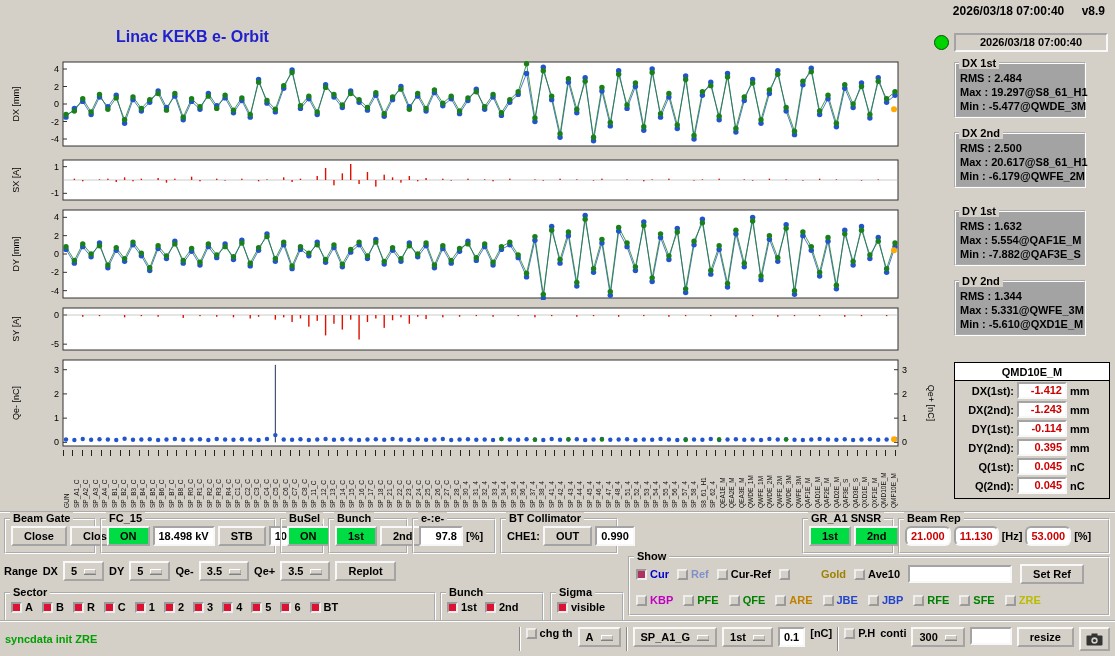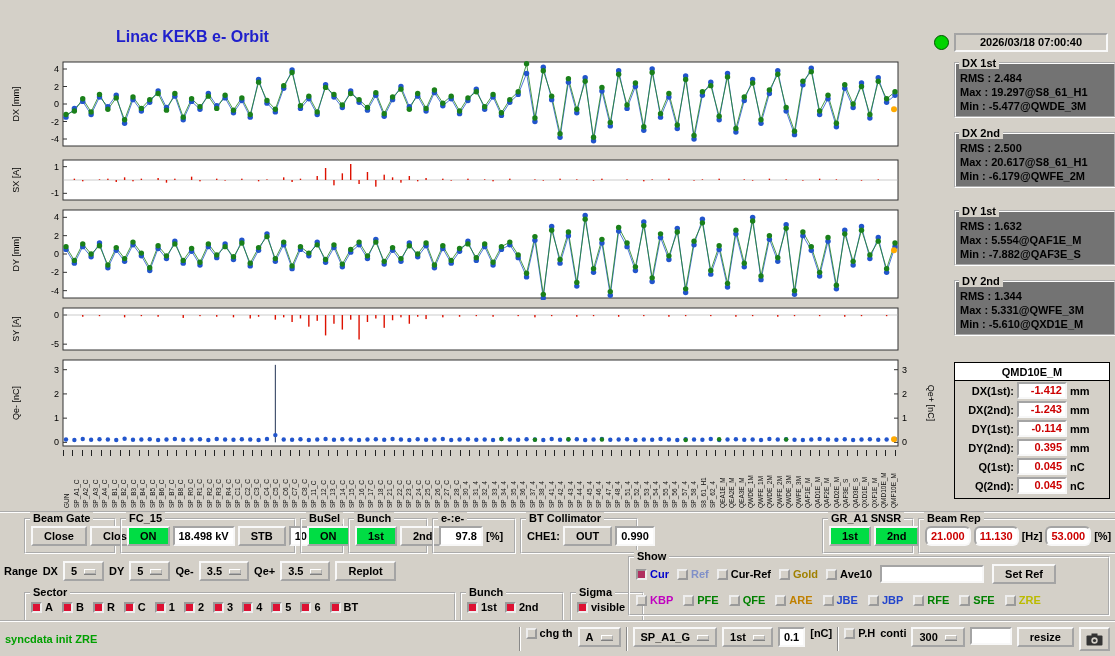--- a/index.html
+++ b/index.html
@@ -10,30 +10,30 @@
 .main-title{position:absolute;left:116px;top:28px;font-size:16px;font-weight:bold;color:#2020cc;}
 #charts{position:absolute;left:0;top:0;}
 .chart{position:absolute;left:8px;}
 svg text{font-family:"Liberation Sans",sans-serif;}
 #tickstrip{position:absolute;left:63px;top:450px;width:835px;height:6px;background:repeating-linear-gradient(90deg,#222 0 1px,transparent 1px 9.45px);}
 #xlabels{position:absolute;left:63px;top:458px;width:835px;height:50px;display:flex;justify-content:space-between;overflow:hidden;}
 .xl{writing-mode:vertical-rl;transform:rotate(180deg);font-size:6.5px;line-height:8px;white-space:nowrap;color:#111;}
 .led{position:absolute;left:934px;top:35px;width:15px;height:15px;border-radius:50%;background:#00d400;border:1px solid #005500;}
 .datebox{position:absolute;left:954px;top:33px;width:154px;height:19px;border:2px inset #f8f8f8;background:#d4d0c8;font-weight:bold;text-align:center;line-height:15px;}
 #stats{position:absolute;left:954px;top:0;width:156px;}
-.statbox{position:absolute;left:0;width:162px;border:2px groove #ffffff;padding:7px 4px 3px;background:#737373;}
+.statbox{position:absolute;left:0;width:132px;border:2px groove #ffffff;padding:7px 4px 3px;background:#a3a3a3;}
 .statbox .h{position:absolute;top:-7px;left:3px;background:#d4d0c8;padding:0 3px;font-weight:bold;line-height:12px;}
 .statbox .r{font-weight:bold;white-space:nowrap;line-height:14px;}
 #monitor{position:absolute;left:954px;top:362px;width:156px;border:1px solid #000;background:#d4d0c8;padding-bottom:3px;}
 #monitor .mt{background:#ffffff;border-bottom:1px solid #000;font-weight:bold;text-align:center;height:18px;line-height:18px;}
 .mrow{display:flex;align-items:center;height:19px;padding:0 3px;gap:3px;}
 .mlabel{width:56px;text-align:right;font-weight:bold;}
 .mval{width:50px;border:2px inset #f8f8f8;background:#fff;color:#cc0000;text-align:right;padding:0 3px;font-weight:bold;height:17px;line-height:13px;}
 .munit{font-weight:bold;}
-.grp{position:absolute;border:2px groove #ffffff;display:flex;align-items:center;gap:3px;padding:2px 5px;margin-left:20px;}
+.grp{position:absolute;border:2px groove #ffffff;display:flex;align-items:center;gap:3px;padding:2px 5px;}
 .r1{top:518px;height:36px;}
 .gt{position:absolute;top:-8px;left:4px;background:#d4d0c8;padding:0 3px;font-weight:bold;line-height:12px;white-space:nowrap;}
 .btn{border:2px outset #f8f8f8;background:#d4d0c8;font-size:11px;font-family:inherit;font-weight:bold;padding:2px 11px;white-space:nowrap;}
 .btn.green{background:#00dd44;}
 .disp{border:2px inset #f8f8f8;background:#ffffff;padding:2px 4px;font-weight:bold;white-space:nowrap;}
 .disp.red{color:#cc0000;border-radius:6px;}
 .lbl{font-weight:bold;white-space:nowrap;}
 #rangebar{position:absolute;left:4px;top:558px;height:26px;display:flex;align-items:center;gap:5px;}
 .om{display:inline-flex;align-items:center;gap:7px;border:2px outset #f8f8f8;background:#d4d0c8;padding:2px 6px;font-weight:bold;white-space:nowrap;}
 .omi{width:12px;height:5px;border:1px outset #fff;background:#d4d0c8;box-shadow:0 1px 0 #808080;}
@@ -50,20 +50,24 @@
 #statusbar{position:absolute;left:0;top:620px;width:1115px;height:36px;border-top:2px groove #ffffff;display:flex;align-items:center;padding:0 5px;gap:6px;}
 .msg{color:#00a000;font-weight:bold;}
 .sbr{margin-left:auto;display:flex;align-items:flex-start;gap:5px;}
 .vsep{width:2px;height:24px;border-left:1px solid #888;border-right:1px solid #fff;}
 .cam{padding:1px 5px;height:24px;display:inline-flex;align-items:center;}
 </style>
 </head>
 <body>
 
 <div id="root">
+  <div class="topbar">
+    <span>2026/03/18 07:00:40</span>
+    <span>v8.9</span>
+  </div>
 
   <div class="main-title">Linac KEKB e- Orbit</div>
 
   <div id="charts">
       <div class="chart" style="top: 60px;"><svg width="940" height="88">
           <rect x="55" y="2" width="835" height="84" fill="#fff" stroke="#333" stroke-width="1"></rect>
           <line x1="55" y1="8.999999999999998" x2="59" y2="8.999999999999998" stroke="#333"></line>
           <text x="51" y="11.999999999999998" text-anchor="end" font-size="9">4</text>
           <line x1="55" y1="26.5" x2="59" y2="26.5" stroke="#333"></line>
           <text x="51" y="29.5" text-anchor="end" font-size="9">2</text>
@@ -1072,21 +1076,21 @@
           <span class="cbw">
             <span class="cb"></span>
             <span class="cbl" style="color: rgb(128, 144, 200);">Ref</span>
           </span>
           <span class="cbw">
             <span class="cb"></span>
             <span class="cbl" style="color: rgb(0, 0, 0);">Cur-Ref</span>
           </span>
           <span class="cbw">
             <span class="cb"></span>
-            <span class="cbl" style="color: rgb(160, 128, 0);">Gold</span>
+            <span class="cbl" style="color: rgb(160, 128, 0); margin-left: 28px;">Gold</span>
           </span>
           <span class="cbw">
             <span class="cb"></span>
             <span class="cbl" style="color: rgb(0, 0, 0);">Ave10</span>
           </span>
         </span>
       <input class="refinput" type="text" value="" style="">
       <button class="btn">Set Ref</button>
     </div>
     <div class="showrow">

